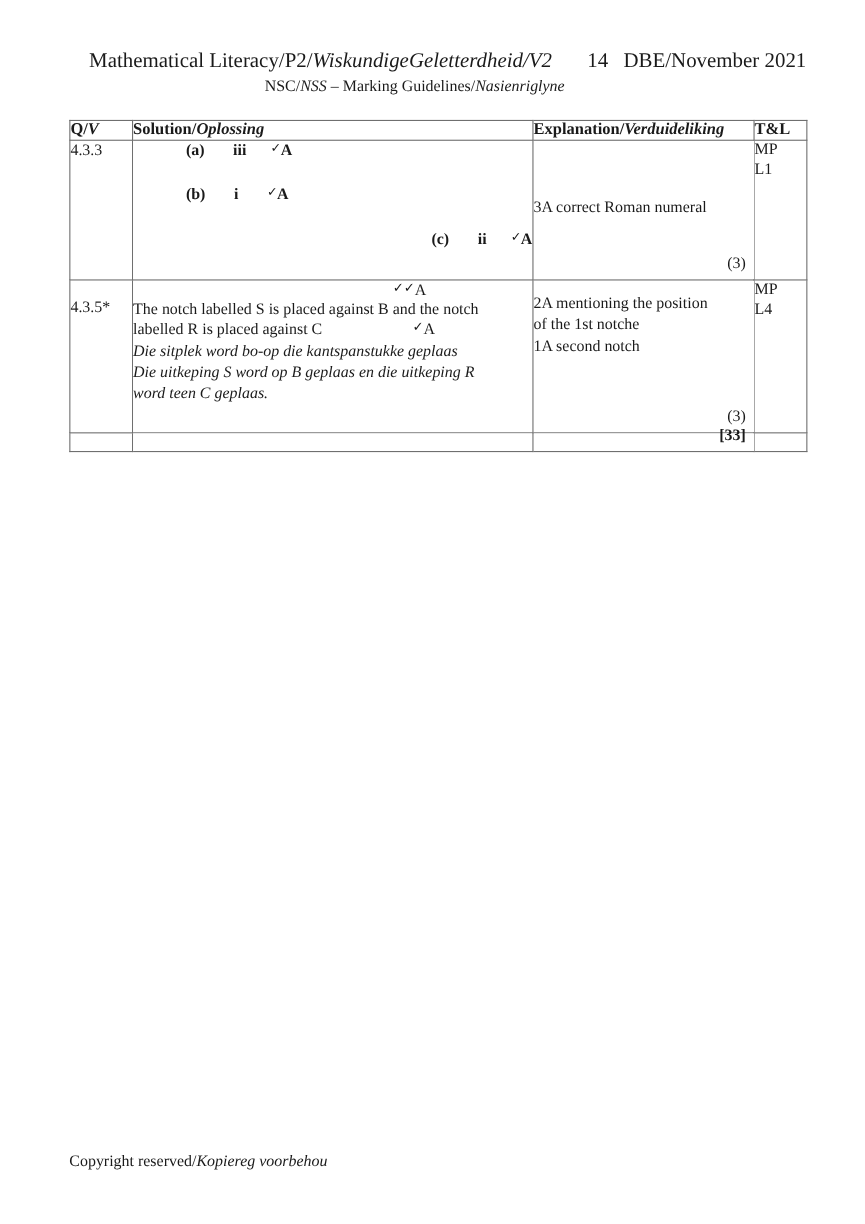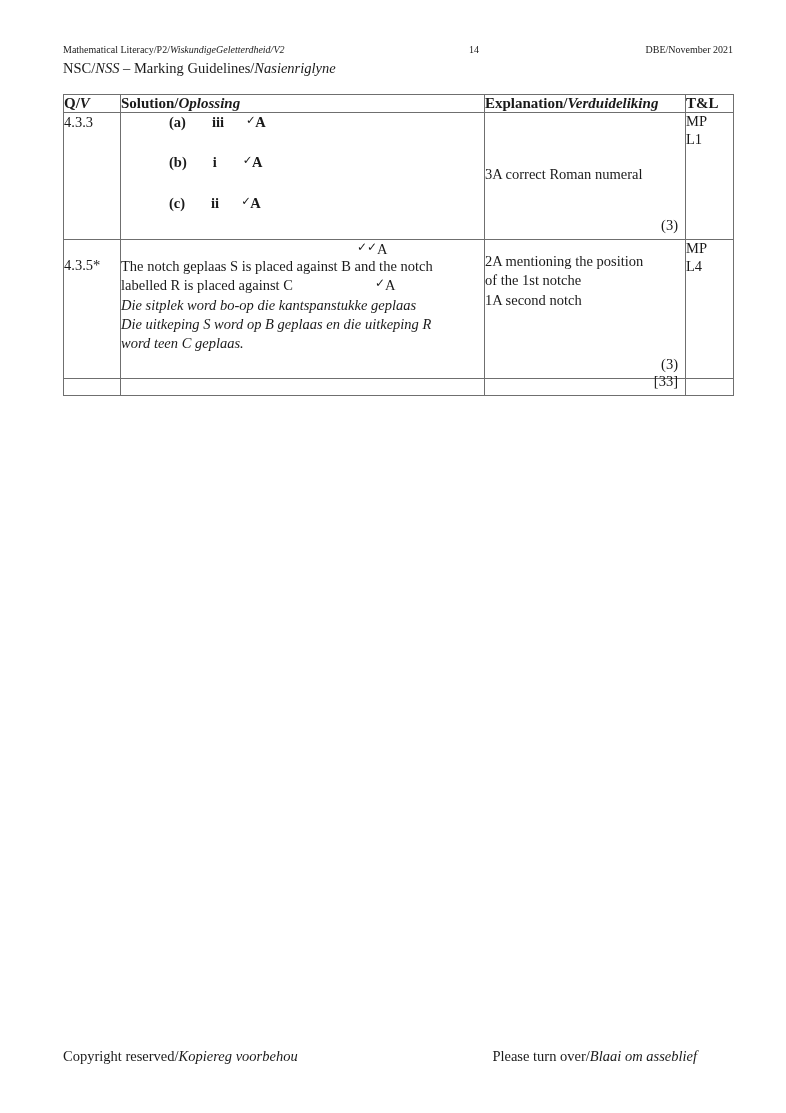--- a/index.html
+++ b/index.html
@@ -25,43 +25,44 @@
   
   .doc-header {
     position: absolute;
     left: 63px;
     top: 44px;
     width: 670px;
   }
   .header-line1 {
     display: flex;
     align-items: baseline;
-    font-size: 10px;
+    font-size: 19px;
     line-height: 1.25;
     white-space: nowrap;
+    margin-left: 18px;
   }
   .hl-left   { flex: 0 0 auto; }
   .hl-center { flex: 1 1 auto; text-align: center; padding-left: 18px; }
   .hl-right  { flex: 0 0 auto; }
 
   .header-line2 {
-    text-align: left;
+    text-align: center;
     font-size: 14.5px;
     line-height: 1.25;
     margin-top: 2px;
     padding-right: 42px;
     white-space: nowrap;
   }
   .it { font-style: italic; }
 
   
   .mg-table {
     position: absolute;
     left: 63px;
-    top: 94px;
+    top: 109px;
     width: 670px;
     border-collapse: collapse;
     table-layout: fixed;
     font-size: 14.5px;
   }
   .mg-table td, .mg-table th {
     border: 1px solid #6f6f6f;
     vertical-align: top;
     padding: 0;
     background: #fff;
@@ -102,21 +103,21 @@
   }
 
   .tl-line { display: block; }
 
   .marks {
     position: absolute;
     right: 7px;
     bottom: 4px;
     font-size: 14.5px;
   }
-  .marks.bold { font-weight: normal; }
+  .marks.bold { font-weight: bold; }
 
   
   .row-433 .cell-qv,
   .row-433 .cell-sol,
   .row-433 .cell-exp,
   .row-433 .cell-tl { height: 126px; }
 
   .row-434 .cell-qv,
   .row-434 .cell-sol,
   .row-434 .cell-exp,
@@ -133,21 +134,21 @@
   .ans-list {
     margin: 0;
     padding: 0 0 0 48px;
   }
   .ans-item {
     display: block;
     margin-bottom: 21px;
     white-space: nowrap;
     font-weight: bold;
   }
-  .ans-item:last-child { margin-bottom: 0; }
+  .ans-item:last-child { margin-bottom: 0; text-align: right; }
   .ans-label { display: inline-block; }
   .ans-gap-a { display: inline-block; width: 26px; }
   .ans-gap-b { display: inline-block; width: 22px; }
   .ans-gap-c { display: inline-block; width: 26px; }
 
   
   .tick {
     font-family: "DejaVu Sans", sans-serif;
     font-size: 11.5px;
     position: relative;
@@ -251,21 +252,21 @@
       </tr>
 
 
       <tr class="row-435">
         <td class="cell-qv">
           <div style="padding-top:16px;"><span>4.3.5*</span></div>
         </td>
         <td class="cell-sol">
           <div class="sol435">
             <span class="tick-float"><span class="tick-lg">✓✓</span><span>A</span></span>
-            <span class="l435 first">The notch geplaas S is placed against B and the notch</span>
+            <span class="l435 first">The notch labelled S is placed against B and the notch</span>
             <span class="l435"><span>labelled R is placed against C</span><span class="inline-tick-gap"></span><span class="tick-lg">✓</span><span>A</span></span>
             <span class="afr">Die sitplek word bo-op die kantspanstukke geplaas</span>
             <span class="afr">Die uitkeping S word op B geplaas en die uitkeping R</span>
             <span class="afr">word teen C geplaas.</span>
           </div>
         </td>
         <td class="cell-exp">
           <div style="padding-top:12px;">
             <span class="exp-line">2A mentioning the position</span>
             <span class="exp-line">of the 1st notche</span>
@@ -287,16 +288,15 @@
         </td>
         <td class="cell-tl"></td>
       </tr>
 
     </tbody>
   </table>
 
   <div class="doc-footer">
     <span class="ft-left"><span>Copyright reserved/</span><span class="it">Kopiereg voorbehou</span></span>
     <span class="ft-spacer"></span>
-    <span class="ft-right"><span>Please turn over/</span><span class="it">Blaai om asseblief</span></span>
   </div>
 
 </div>
 
 </body></html>

